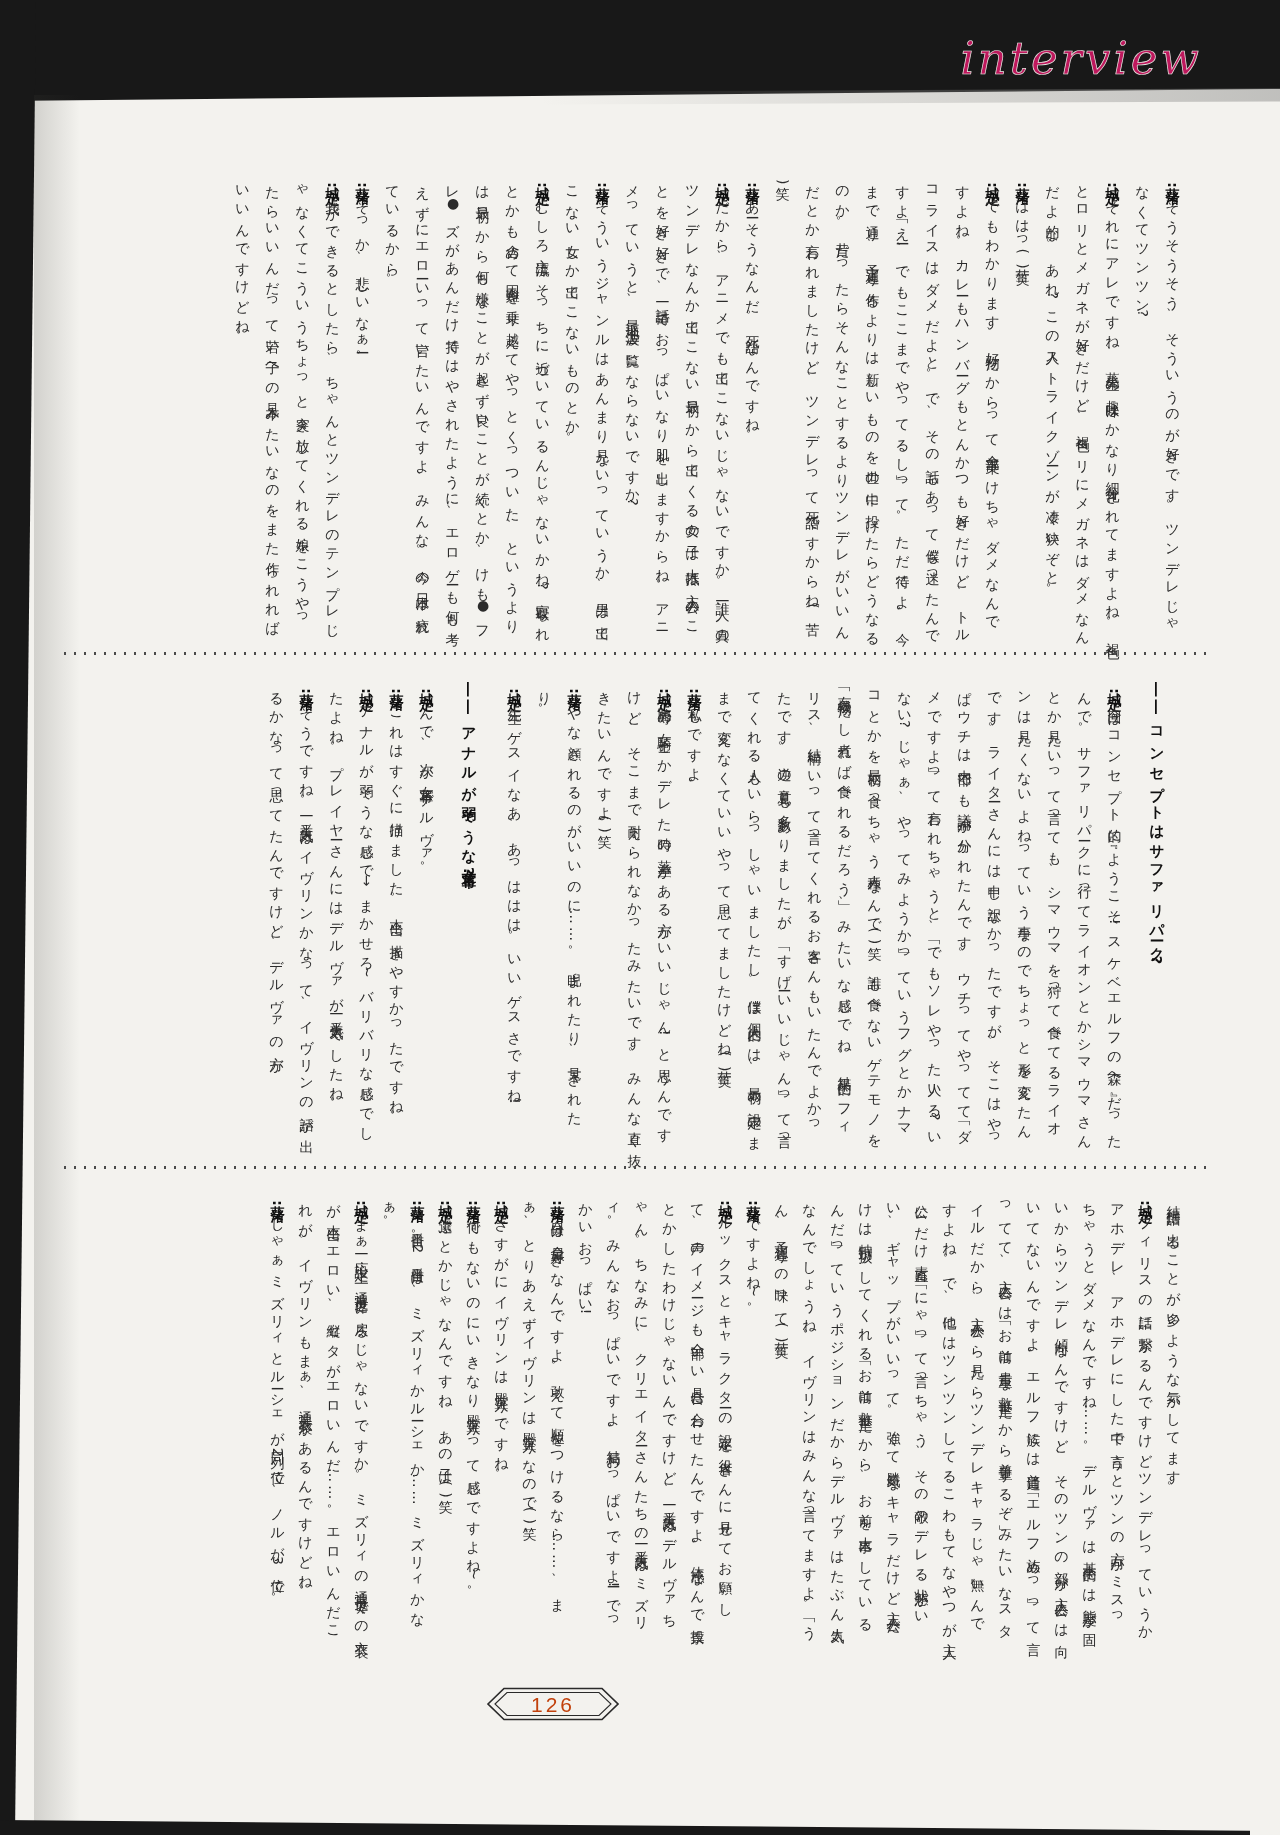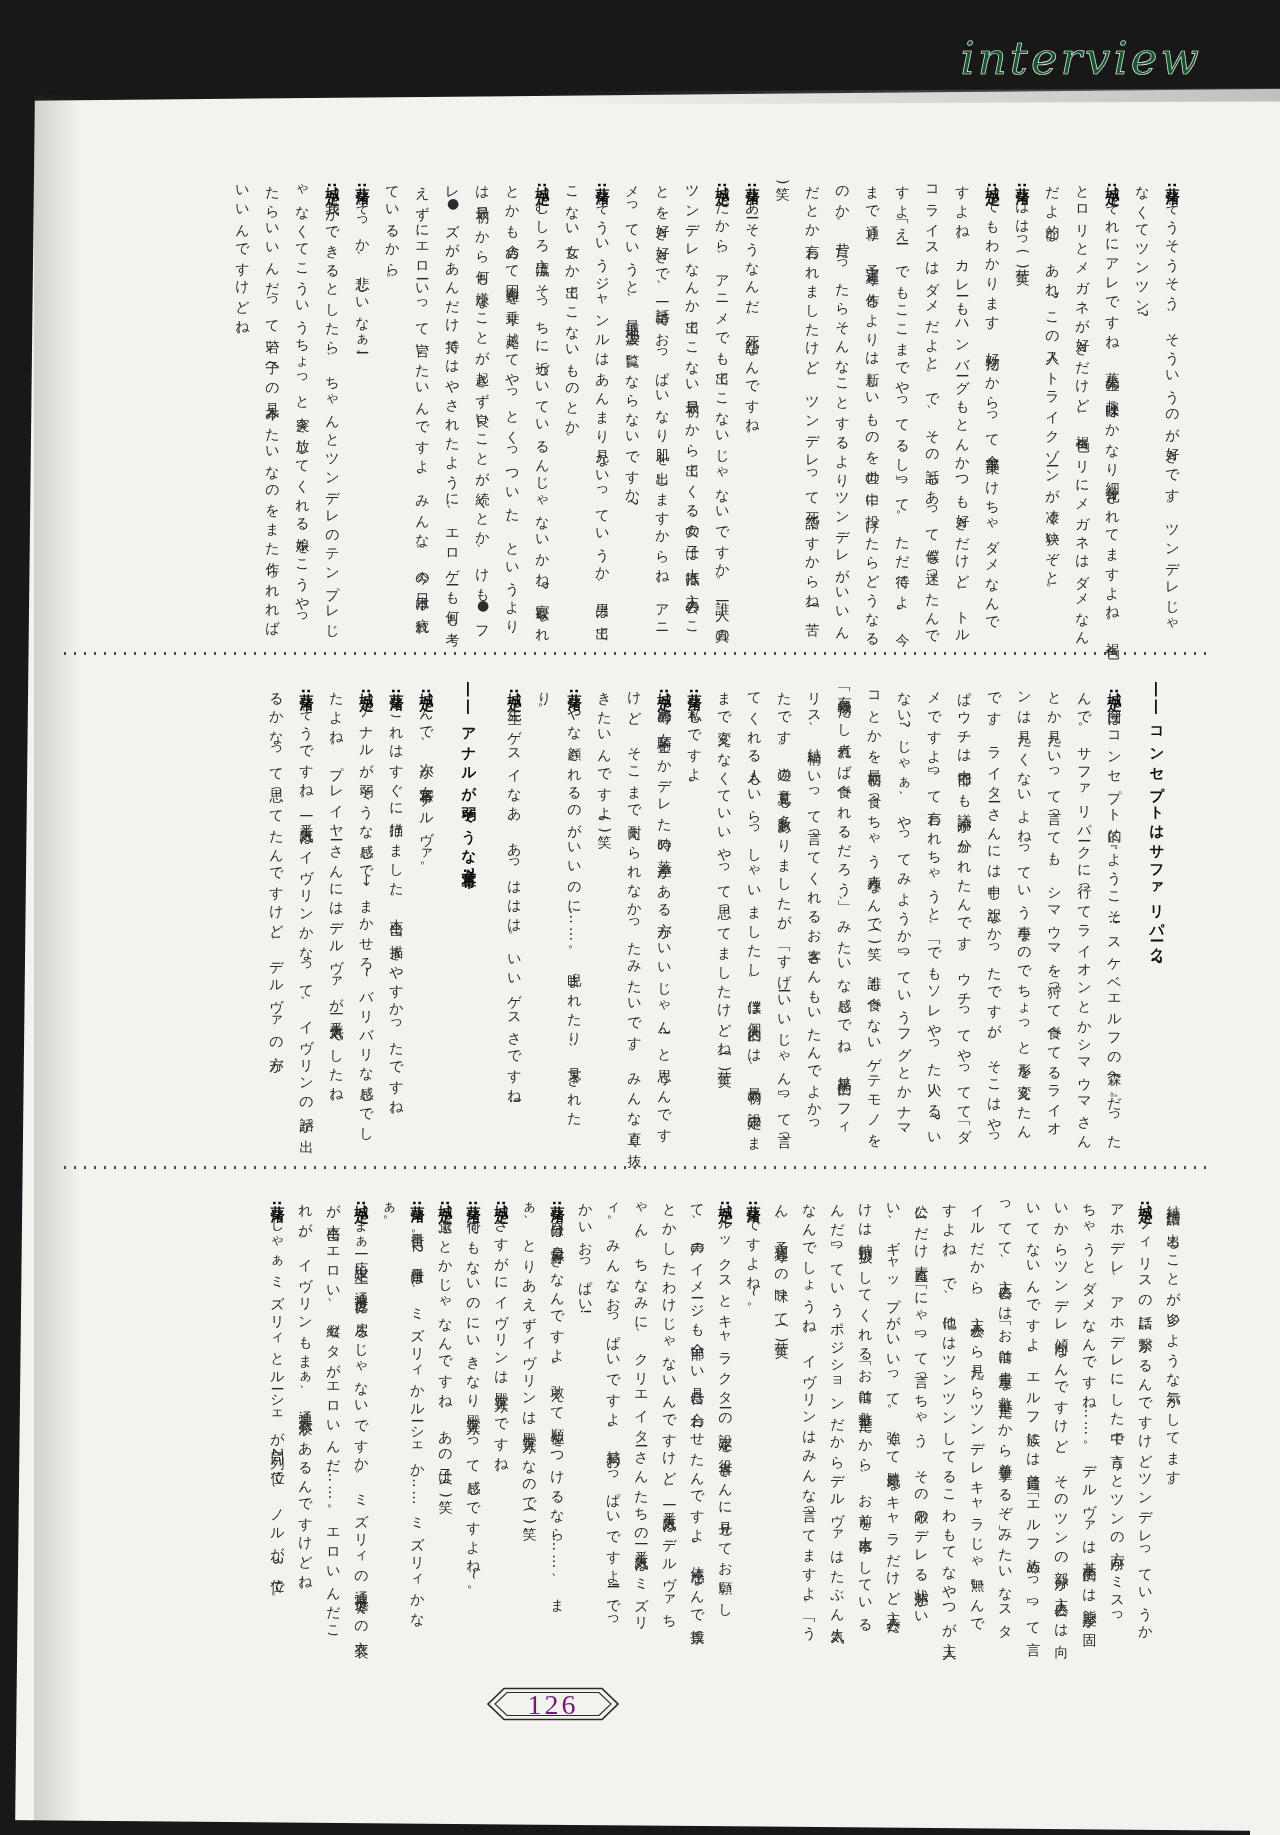--- a/index.html
+++ b/index.html
@@ -39,21 +39,21 @@
   .bottom-band{
     position:absolute;top:1820px;left:0;width:1250px;height:15px;
     background:var(--band);
     clip-path:polygon(0 0,100% 72%,100% 100%,0 100%);
   }
   
   .magazine-label{
     position:absolute;top:36px;right:78px;
     font-family:"DejaVu Serif",serif;font-style:italic;
     font-size:45px;letter-spacing:3px;line-height:1;
-    color:#14532d;-webkit-text-stroke:0.7px #e9e9e4;
+    color:#be185d;-webkit-text-stroke:0.7px #e9e9e4;
   }
   
   .vtext{
     position:absolute;right:92px;
     writing-mode:vertical-rl;text-orientation:mixed;
     font-size:14px;letter-spacing:3.1px;color:var(--ink);
   }
   .vtext p{margin:0;line-height:30px;}
   #block3 p{line-height:28px;}
   .vtext p.hd{
@@ -69,21 +69,21 @@
     position:absolute;left:64px;width:1143px;height:3px;
     background-image:repeating-linear-gradient(to right,var(--dot) 0 2.5px,transparent 2.5px 10px);
   }
   #dots1{top:652px;}
   #dots2{top:1166px;}
   
   .page-badge{position:absolute;left:478px;top:1684px;width:150px;height:40px;}
   .page-badge svg{position:absolute;inset:0;}
   .page-badge .num{
     position:absolute;inset:0;display:flex;align-items:center;justify-content:center;
-    font-family:Liberation Serif, serif;font-size:28px;letter-spacing:3px;color:#701a75;
+    font-family:Liberation Sans, sans-serif;font-size:21px;letter-spacing:3px;color:#c2410c;
     padding-top:1px;
   }
 </style>
 </head>
 <body>
 
 <div class="top-band"></div>
 <div class="band-smudge"></div>
 <div class="left-band"></div>
 <div class="left-shadow"></div>

